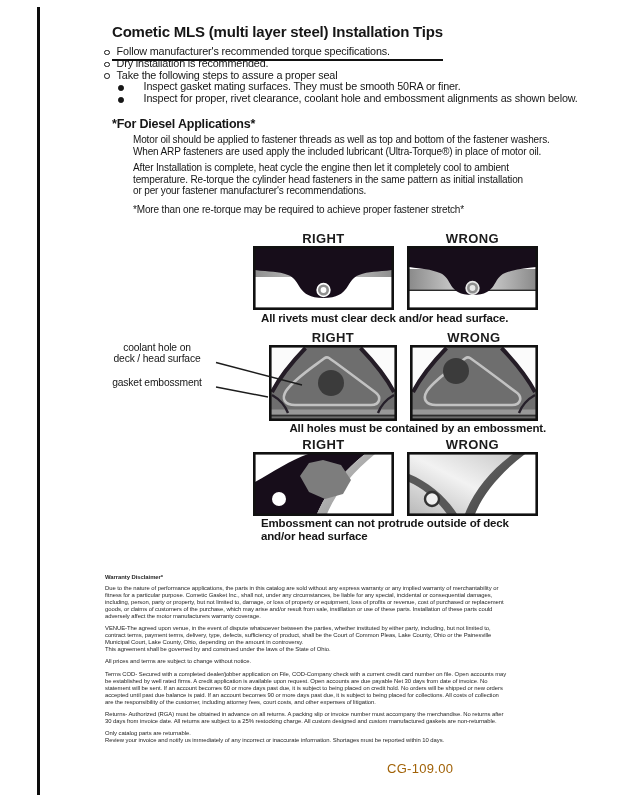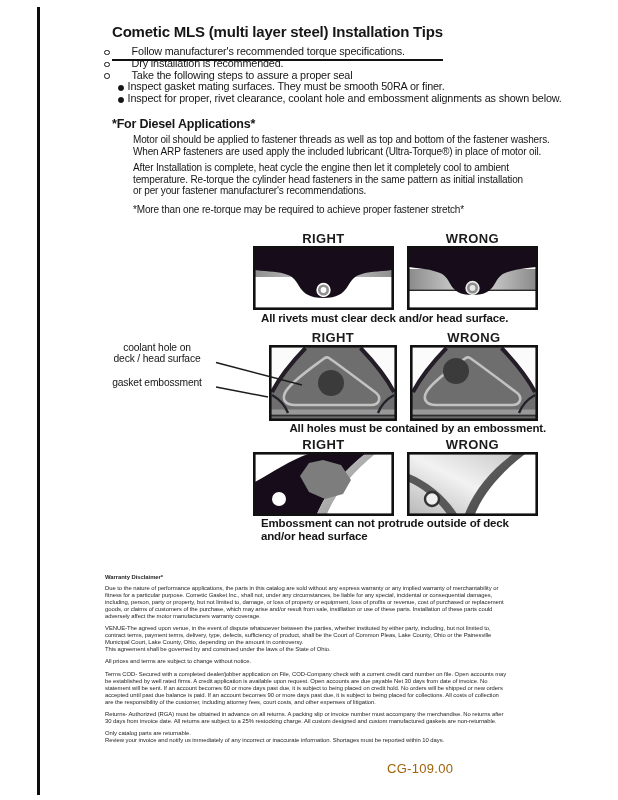--- a/index.html
+++ b/index.html
@@ -7,22 +7,22 @@
         font-family:"Liberation Sans",sans-serif;color:#161616;}
   .abs{position:absolute;}
   .pre{white-space:pre-line;}
   
   #spine{left:37px;top:7px;width:3px;height:788px;background:#0c0c0c;}
   
   #title{left:112px;top:23px;font-size:15px;font-weight:bold;letter-spacing:-0.2px;
          border-bottom:2.4px solid #111;padding-bottom:19px;}
   
   #bullets{left:104px;top:46px;font-size:10.8px;line-height:11.8px;letter-spacing:-0.15px;}
-  .bullet{display:flex;gap:22px;}
-  .bullet.sub{margin-left:14px;gap:4px;}
+  .bullet{display:flex;gap:7px;}
+  .bullet.sub{margin-left:14px;gap:20px;}
   .mk{flex:0 0 auto;width:3.6px;height:3.6px;border-radius:50%;margin-top:3.8px;}
   .mk.open{border:1.1px solid #161616;}
   .mk.fill{background:#161616;border:1.1px solid #161616;}
   
   #diesel-heading{left:112px;top:117px;font-size:12.5px;font-weight:bold;letter-spacing:-0.2px;}
   .body-p{font-size:10px;line-height:11.7px;letter-spacing:-0.15px;margin-left:21px;}
   #diesel-p1{left:112px;top:134px;width:460px;}
   #diesel-p2{left:112px;top:162px;width:460px;}
   #retorque-note{left:112px;top:204px;width:470px;}
   

